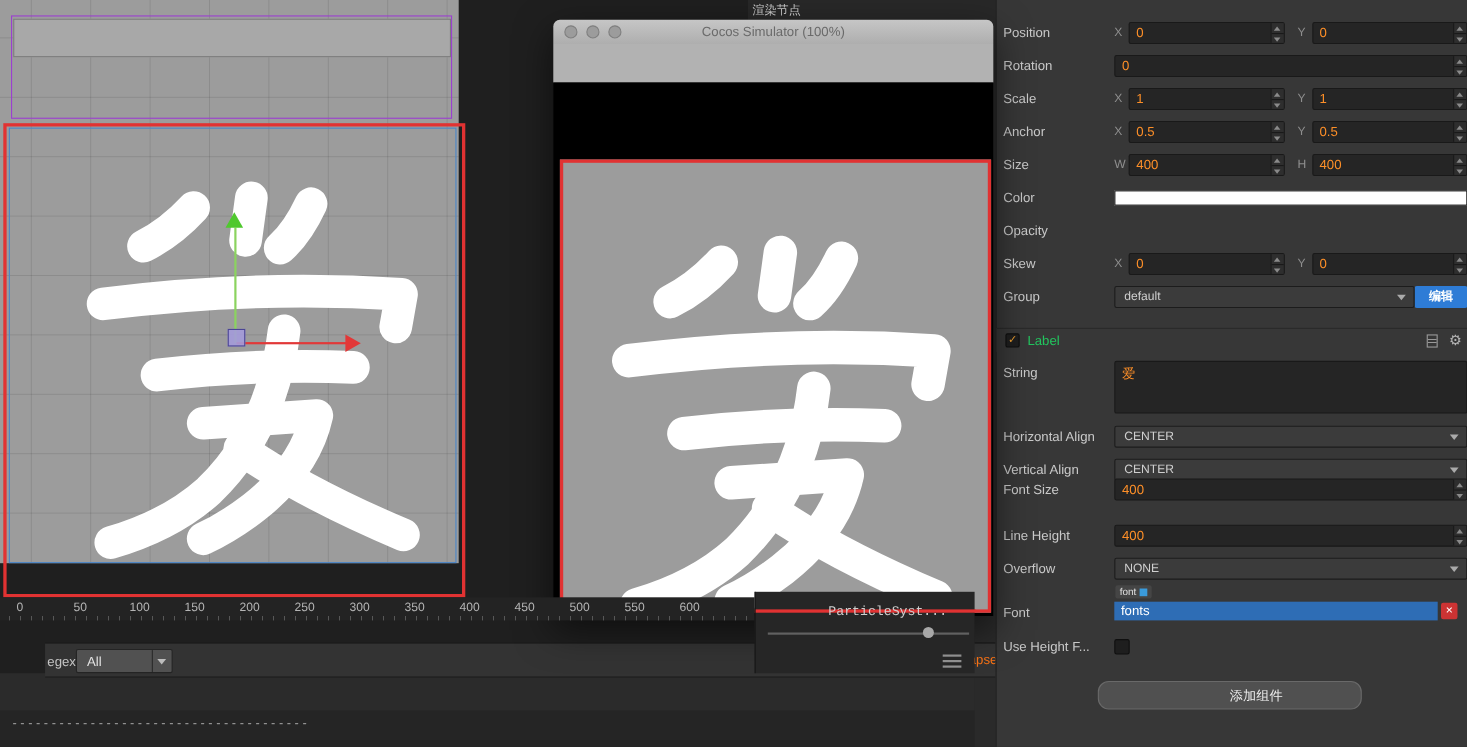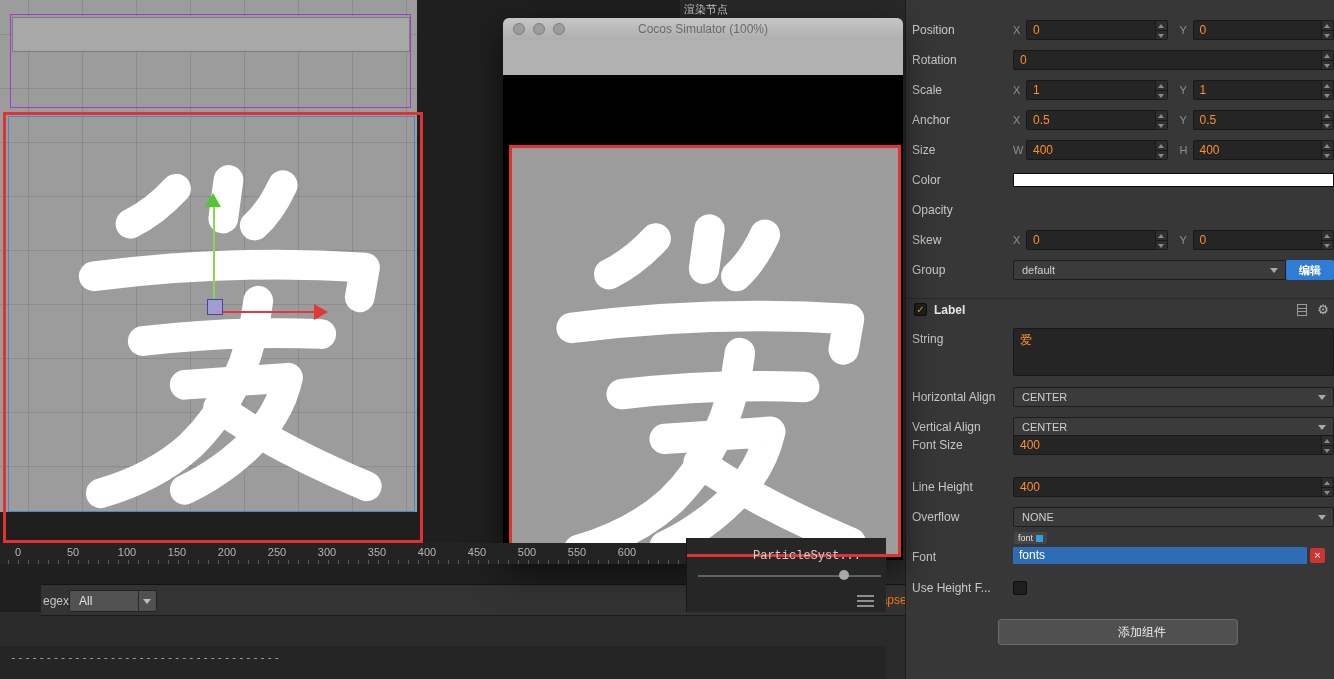--- a/index.html
+++ b/index.html
@@ -77,32 +77,32 @@
   .stepper i.up { border-bottom:1px solid #191919; }
   .stepper i.up::after { content:""; position:absolute; left:2px; top:3px; border-left:3px solid transparent; border-right:3px solid transparent; border-bottom:4px solid #8a8a8a; }
   .stepper i.dn::after { content:""; position:absolute; left:2px; top:3px; border-left:3px solid transparent; border-right:3px solid transparent; border-top:4px solid #8a8a8a; }
   .color-swatch { flex:1; height:14px; background:#ffffff; border:1px solid #0f0f0f; cursor:pointer; }
   .dropdown { position:relative; flex:1; height:20px; background:#3b3b3b; border:1px solid #1c1c1c; border-radius:2px; color:#cfcfcf; font-size:11px; line-height:18px; padding-left:8px; cursor:pointer; }
   .dropdown .dda { position:absolute; right:7px; top:7px; width:0; height:0; border-left:4px solid transparent; border-right:4px solid transparent; border-top:5px solid #aaaaaa; }
   .dropdown.gr { margin-right:0; }
   .edit-btn { flex:none; width:48px; height:20px; background:#2e7cd6; border-radius:2px; color:#ffffff; font-size:11px; font-weight:bold; text-align:center; line-height:20px; cursor:pointer; }
   .section-header { position:absolute; left:0; right:0; top:298px; height:22px; border-top:1px solid #2a2a2a; display:flex; align-items:center; padding-left:8px; background:#373737; }
   .cb { width:13px; height:13px; background:#1e1e1e; border:1px solid #0f0f0f; border-radius:2px; color:#f0a030; font-size:10px; line-height:11px; text-align:center; cursor:pointer; }
-  .sec-title { margin-left:7px; color:#e5e5e5; font-size:12px; font-weight:bold; }
+  .sec-title { margin-left:7px; color:#22c55e; font-size:12px; font-weight:normal; }
   .doc-icon { position:absolute; right:27px; top:5px; width:10px; height:12px; border:1px solid #9a9a9a; background:linear-gradient(transparent 3px,#9a9a9a 3px,#9a9a9a 4px,transparent 4px,transparent 6px,#9a9a9a 6px,#9a9a9a 7px,transparent 7px); cursor:pointer; }
   .gear-icon { position:absolute; right:5px; top:3px; color:#b5b5b5; font-size:13px; cursor:pointer; }
   .srow-string { top:328px; height:48px; align-items:flex-start; }
   .srow-string .ilabel { padding-top:4px; }
   .textarea { flex:1; height:48px; background:#252525; border:1px solid #191919; border-radius:2px; color:#fd8f28; font-size:12px; padding:3px 6px; }
   .font-chip { position:absolute; left:108px; top:532px; display:inline-flex; align-items:center; gap:3px; background:#454545; border-radius:2px; padding:1px 4px; color:#e0e0e0; font-size:9px; line-height:10px; }
   .font-chip .asset-sq { width:7px; height:7px; background:#3a9bdc; }
   .font-bar { position:absolute; left:107px; top:547px; width:294px; height:17px; background:#2e6db5; color:#ffffff; font-size:12px; line-height:17px; padding-left:6px; cursor:pointer; }
   .font-x { position:absolute; left:404px; top:548px; width:15px; height:15px; background:#cc3333; border-radius:2px; color:#ffffff; font-size:11px; line-height:14px; text-align:center; cursor:pointer; }
   .usf-cb { width:14px; height:14px; background:#1e1e1e; border:1px solid #0f0f0f; border-radius:2px; cursor:pointer; }
-  .add-btn { position:absolute; left:92px; top:619px; width:240px; height:26px; background:#505050; border:1px solid #696969; border-radius:3px; color:#efefef; font-size:12px; text-align:center; line-height:24px; cursor:pointer;padding-left:48px; }
+  .add-btn { position:absolute; left:92px; top:619px; width:240px; height:26px; background:#505050; border:1px solid #696969; border-radius:10px; color:#efefef; font-size:12px; text-align:center; line-height:24px; cursor:pointer;padding-left:48px; }
 </style>
 </head>
 <body>
 
 <svg width="0" height="0" style="position:absolute">
   <defs>
     <g id="love-glyph" fill="none" stroke="#ffffff" stroke-width="34" stroke-linecap="round" stroke-linejoin="round">
       <path d="M136 34 Q112 60 84 74"></path>
       <path d="M196 24 L190 68"></path>
       <path d="M258 30 Q244 60 226 76"></path>

